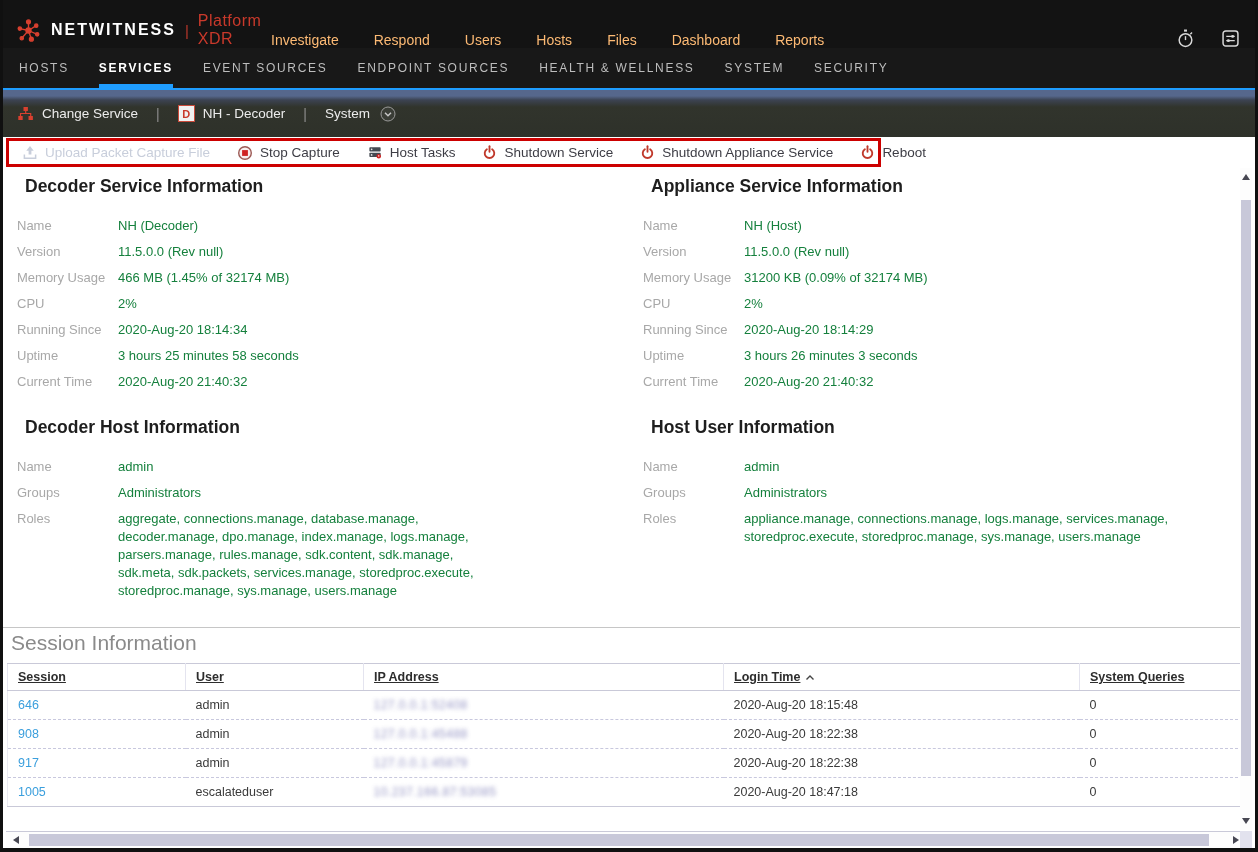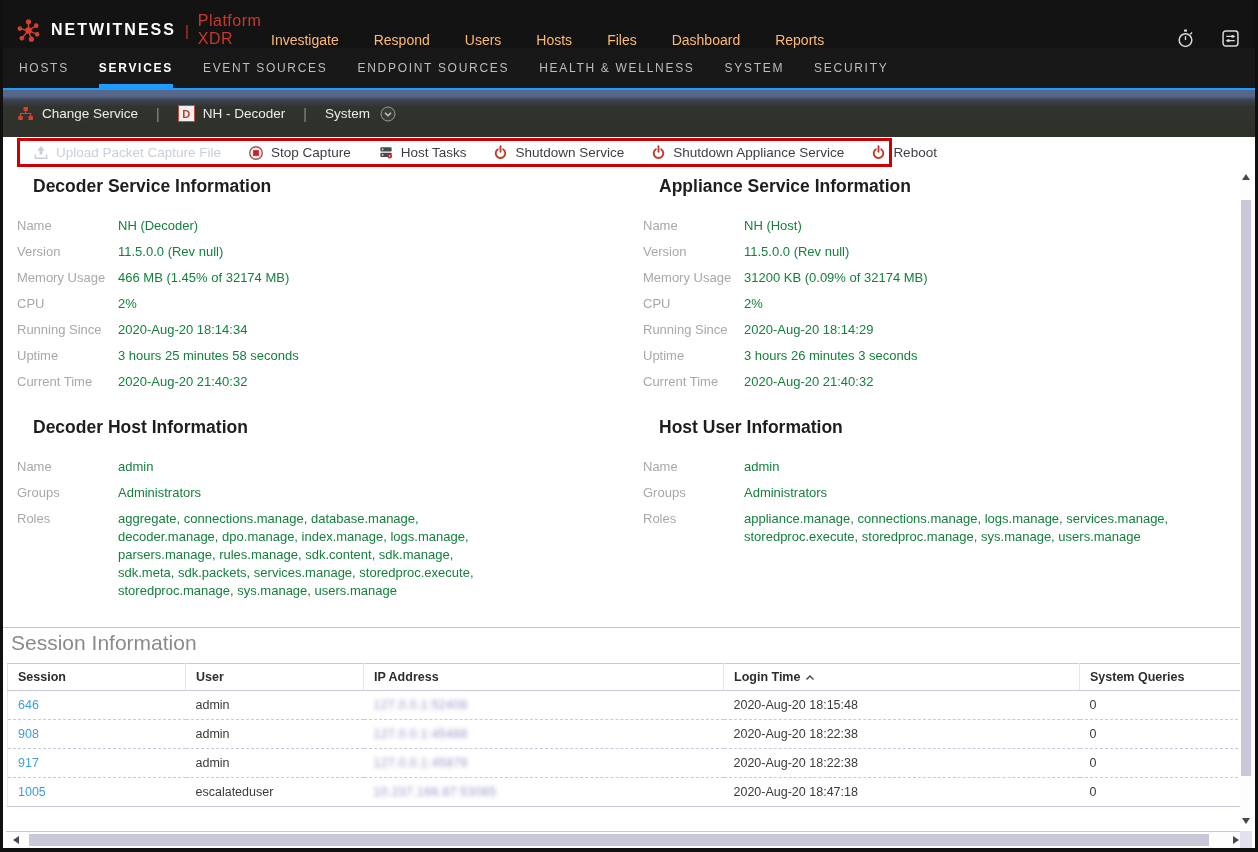--- a/index.html
+++ b/index.html
@@ -27,38 +27,38 @@
   
   .crumbbar { position:absolute; top:90px; left:0; right:0; height:47px; color:#ececec; font-size:13.5px;
     background:linear-gradient(180deg,#56678c 0px,#56678c 6px,#3c4352 10px,#31342c 17px,#2e312a 100%);
     display:flex; align-items:center; padding-left:14px; }
   .crumb-sep { color:#8d8d8d; margin:0 18px; font-size:14px; }
   .crumb-item { display:flex; align-items:center; gap:8px; cursor:pointer; }
   .d-badge { width:17px; height:17px; background:#f1f1f1; border:1px solid #c94a3a; color:#c9392b;
     font-size:11px; font-weight:bold; display:flex; align-items:center; justify-content:center; }
   
   .toolbar { position:absolute; top:138px; left:3px; width:875px; height:29px; border:3px solid #cc0000;
-    background:#fff; display:flex; align-items:center; gap:27px; padding-left:13px;margin-left:11px; }
+    background:#fff; display:flex; align-items:center; gap:27px; padding-left:13px; }
   .tool { display:flex; align-items:center; gap:7px; color:#3d3d45; font-size:13.5px; white-space:nowrap; cursor:pointer; }
   .tool.disabled { color:#c8cedb; cursor:default; }
   .ticon { display:flex; align-items:center; }
   
   .panel { position:absolute; width:610px; }
-  .panel h2 { margin:0 0 20px 16px; font-size:17.5px; font-weight:bold; color:#1e1e1e; }
+  .panel h2 { margin:0 0 20px 8px; font-size:17.5px; font-weight:bold; color:#1e1e1e; }
   .info-row { display:flex; margin-bottom:8px; font-size:13px; line-height:18px; }
   .info-label { width:101px; flex:none; color:#a8a8a8; }
   .info-value { color:#15803d; }
   .panel.pleft .info-value { max-width:392px; }
   .panel.pright .info-value { max-width:452px; }
   
   .session-sep { position:absolute; top:627px; left:0; width:1244px; border-top:1px solid #c6c6c6; }
   .session-title { position:absolute; top:631px; left:8px; font-size:21px; color:#8a8a8a; }
   table.stable { position:absolute; top:663px; left:4px; width:1240px; border-collapse:collapse; font-size:12.5px; table-layout:fixed; }
   .stable th { text-align:left; font-weight:bold; color:#2d2d2d; padding:6px 10px;
-    border-top:1px solid #c9c9d8; border-bottom:1px solid #c9c9d8; border-right:1px solid #e4e4ef; background:#fff; cursor:pointer; }
+    border-top:1px solid #c9c9d8; border-bottom:1px solid #c9c9d8; border-right:1px solid #e4e4ef; background:#fff; cursor:pointer;text-decoration:underline; }
   .stable th:first-child { border-left:1px solid #e4e4ef; }
   .stable th:last-child { border-right:none; }
   .stable td { padding:7px 10px; border-bottom:1px dashed #c8c8de; color:#3a3a3a; }
   .stable td:first-child { border-left:1px solid #eaeaf2; }
   .stable tr:last-child td { border-bottom:1px solid #c9c9d8; }
   .slink { color:#3b9fdd; cursor:pointer; }
   .ip-blur { filter:blur(2.3px); color:#8585bb; opacity:0.85; font-size:12px; letter-spacing:0.5px; }
   .sort-caret { margin-left:5px; }
   
   .vscroll { position:absolute; right:3px; top:168px; width:12px; height:662px; background:#fdfdfd; }

